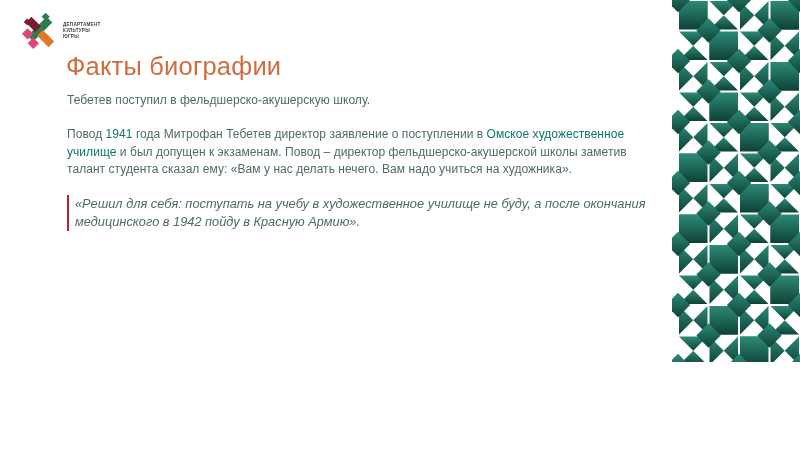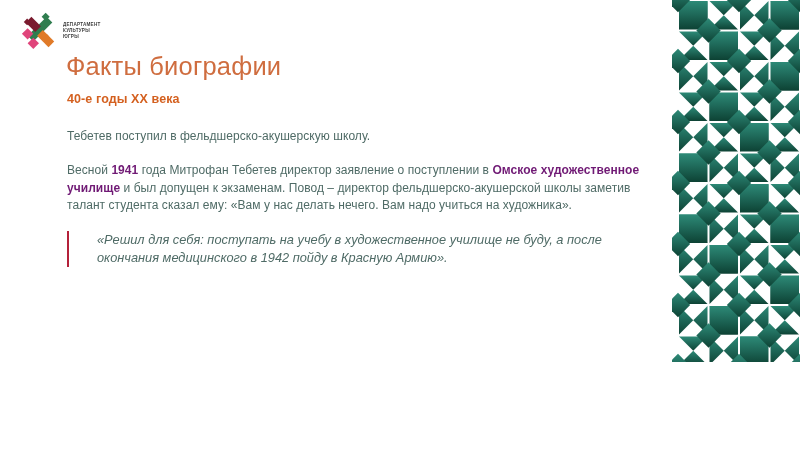--- a/index.html
+++ b/index.html
@@ -79,29 +79,29 @@
   .para {
     font-size: 12px;
     line-height: 1.44;
     color: #4f6b66;
     margin: 0 0 14px 0;
     letter-spacing: 0.05px;
   }
   .para.tight { margin-bottom: 17px; }
 
   .hl {
-    color: #701a75;
-    font-weight: bold;
+    color: #0f766e;
+    font-weight: normal;
   }
 
   
   .quote {
     position: relative;
     margin: 4px 0 20px 0;
-    padding-left: 28px;
+    padding-left: 6px;
     border-left: 2.5px solid #b4213a;
     font-style: italic;
     font-size: 12.8px;
     line-height: 1.42;
     color: #4f6b66;
   }
 
   
   .pattern {
     position: absolute;
@@ -139,28 +139,27 @@
       <div>ДЕПАРТАМЕНТ</div>
       <div>КУЛЬТУРЫ</div>
       <div>ЮГРЫ</div>
     </div>
   </div>
 
   <h1 class="slide-title">Факты биографии</h1>
 
   <div class="body-col">
 
-    <div class="subtitle">40-е годы XX века</div>
 
     <p class="para tight">
       <span>Тебетев поступил в фельдшерско-акушерскую школу.</span>
     </p>
 
     <p class="para tight">
-      <span>Весной </span><span class="hl">1941</span><span> года Митрофан Тебетев директор заявление о поступлении в </span><span class="hl">Омское художественное училище</span><span> и был допущен к экзаменам. Повод – директор фельдшерско-акушерской школы заметив талант студента сказал ему: «Вам у нас делать нечего. Вам надо учиться на художника».</span>
+      <span>Повод </span><span class="hl">1941</span><span> года Митрофан Тебетев директор заявление о поступлении в </span><span class="hl">Омское художественное училище</span><span> и был допущен к экзаменам. Повод – директор фельдшерско-акушерской школы заметив талант студента сказал ему: «Вам у нас делать нечего. Вам надо учиться на художника».</span>
     </p>
 
 
     <blockquote class="quote">
       <span>«Решил для себя: поступать на учебу в художественное училище не буду, а после окончания медицинского в 1942 пойду в Красную Армию».</span>
     </blockquote>
 
 
   </div>
 

